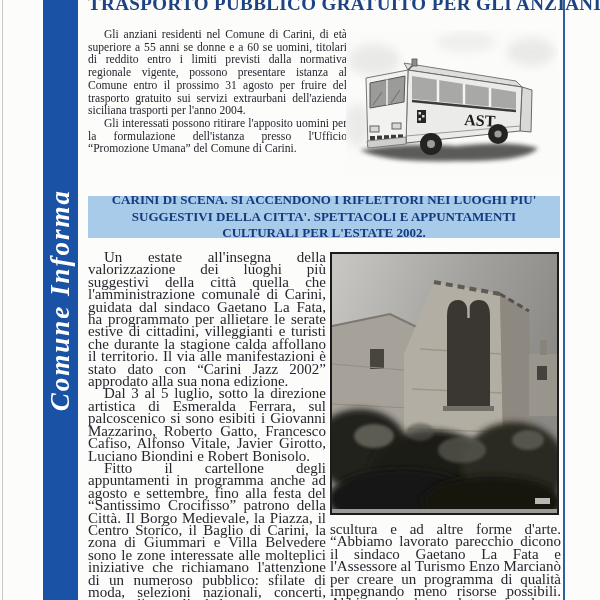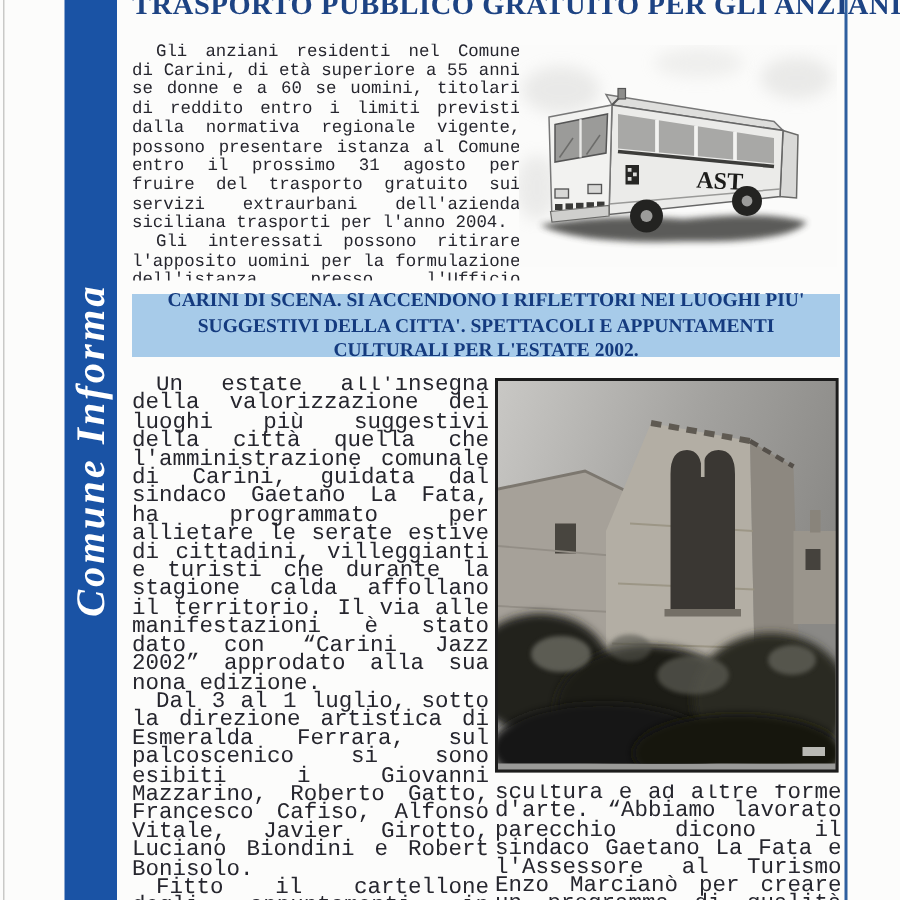--- a/index.html
+++ b/index.html
@@ -20,21 +20,21 @@
   }
   .title{
     position:absolute;left:88px;top:-7px;width:472px;margin:0;
     font-size:19px;line-height:22px;font-weight:bold;text-align:center;
     color:#1d4383;letter-spacing:.4px;white-space:nowrap;
   }
   .a1-text{
     position:absolute;left:88px;top:29px;width:259px;height:158px;overflow:hidden;
     font-size:11.6px;line-height:12.7px;
   }
-  .a1-text p, .col p{margin:0;text-indent:16px;text-align:justify;font-family:Liberation Mono, monospace;}
+  .a1-text p, .col p{margin:0;text-indent:16px;text-align:justify;}
   .bus-fig{position:absolute;left:346px;top:30px;width:212px;height:148px;margin:0;}
   .banner{
     position:absolute;left:88px;top:196px;width:472px;height:42px;box-sizing:border-box;
     background:#a7cbe9;color:#143a7e;font-weight:bold;font-size:13px;line-height:16.5px;
     display:flex;align-items:center;justify-content:center;text-align:center;
     padding:5px 12px;
   }
   .col{font-size:15px;line-height:12.4px;}
   .col-left{position:absolute;left:88px;top:251px;width:238px;height:349px;overflow:hidden;}
   .col-right{position:absolute;left:330px;top:523px;width:231px;height:77px;overflow:hidden;}
@@ -131,21 +131,21 @@
       <ellipse cx="85" cy="114" rx="4" ry="4" fill="#9c9c9a"></ellipse>
       <ellipse cx="152" cy="104" rx="10" ry="10" fill="#232321"></ellipse>
       <ellipse cx="152" cy="104" rx="3.6" ry="3.6" fill="#9c9c9a"></ellipse>
     </svg>
   </figure>
 
   <div class="banner">CARINI DI SCENA. SI ACCENDONO I RIFLETTORI NEI LUOGHI PIU' SUGGESTIVI DELLA CITTA'. SPETTACOLI E APPUNTAMENTI CULTURALI PER L'ESTATE 2002.</div>
 
   <div class="col col-left">
       <p>Un estate all'insegna della valorizzazione dei luoghi più suggestivi della città quella che l'amministrazione comunale di Carini, guidata dal sindaco Gaetano La Fata, ha programmato per allietare le serate estive di cittadini, villeggianti e turisti che durante la stagione calda affollano il territorio.  Il via alle manifestazioni è stato dato con “Carini Jazz 2002” approdato alla sua nona edizione.</p>
-      <p>Dal 3 al 1 luglio, sotto la direzione artistica di Esmeralda Ferrara, sul palcoscenico si sono esibiti i Giovanni Mazzarino, Roberto Gatto, Francesco Cafiso, Alfonso Vitale, Javier Girotto, Luciano Biondini e Robert Bonisolo.</p>
+      <p>Dal 3 al 5 luglio, sotto la direzione artistica di Esmeralda Ferrara, sul palcoscenico si sono esibiti i Giovanni Mazzarino, Roberto Gatto, Francesco Cafiso, Alfonso Vitale, Javier Girotto, Luciano Biondini e Robert Bonisolo.</p>
       <p>Fitto il cartellone degli appuntamenti in programma anche ad agosto e settembre, fino alla festa del “Santissimo Crocifisso” patrono della Città. Il Borgo Medievale, la Piazza, il Centro Storico, il Baglio di Carini, la zona di Giummari e Villa Belvedere sono le zone interessate alle molteplici iniziative che richiamano l'attenzione di un numeroso pubblico: sfilate di moda, selezioni nazionali, concerti, spettacoli teatrali ed altro.</p>
       <p>Tra gli appuntamenti più attesi : il primo Festival fra Medioevo e Rinascenza, in programma il 21, 22 e 23 agosto, che vedrà a Carini artisti nazionali ed</p>
     </div>
 
   <figure class="castle-fig">
     <svg viewBox="0 0 225 255" width="225" height="255">
       <defs>
         <linearGradient id="sky" x1="0" y1="0" x2="1" y2="0.4">
           <stop offset="0" stop-color="#c9c8c5"></stop>
           <stop offset="0.55" stop-color="#a3a29f"></stop>

